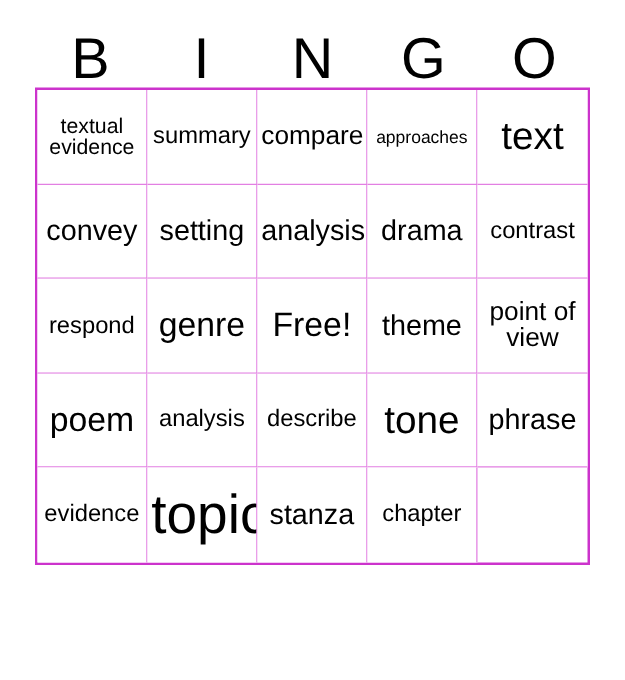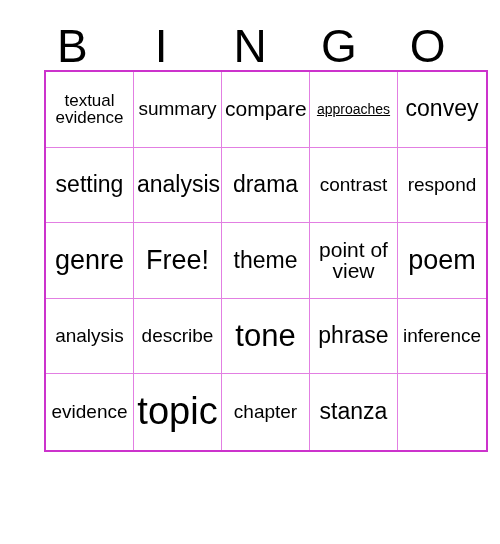--- a/index.html
+++ b/index.html
@@ -33,21 +33,21 @@
     align-items: center;
     justify-content: center;
     font-size: 46px;
     line-height: 1;
     color: #000000;
     font-weight: 400;
     letter-spacing: 0px;
   }
   .grid {
     position: absolute;
-    left: 44px;
+    left: 28px;
     top: 70px;
     width: 444px;
     height: 382px;
     box-sizing: border-box;
     border: 2px solid #cc33cc;
     display: grid;
     grid-template-columns: repeat(5, 1fr);
     grid-template-rows: repeat(5, 1fr);
     background: #ffffff;
   }
@@ -69,28 +69,28 @@
     border-right: none;
   }
   .cell:nth-child(n+21) {
     border-bottom: none;
   }
   .cell span {
     display: block;
     width: 100%;
   }
   
-  .fs-xs  { font-size: 14px; text-decoration: underline; }
+  .fs-xs  { font-size: 14px; }
   .fs-s   { font-size: 17px; }
   .fs-m   { font-size: 19px; }
   .fs-ml  { font-size: 21px; }
   .fs-l   { font-size: 23px; }
   .fs-xl  { font-size: 27px; }
   .fs-xxl { font-size: 31px; }
-  .fs-hg  { font-size: 38px; }
+  .fs-hg  { font-size: 44px; }
 </style>
 </head>
 <body>
 
 <div class="card">
 
   <div class="header-row">
     <div class="header-letter">B</div>
     <div class="header-letter">I</div>
     <div class="header-letter">N</div>
@@ -103,20 +103,23 @@
         <span class="fs-s">textual evidence</span>
       </div>
       <div class="cell">
         <span class="fs-m">summary</span>
       </div>
       <div class="cell">
         <span class="fs-ml">compare</span>
       </div>
       <div class="cell">
         <span class="fs-xs">approaches</span>
+      </div>
+      <div class="cell">
+        <span class="fs-xxl">text</span>
       </div>
       <div class="cell">
         <span class="fs-l">convey</span>
       </div>
       <div class="cell">
         <span class="fs-l">setting</span>
       </div>
       <div class="cell">
         <span class="fs-l">analysis</span>
       </div>
@@ -150,29 +153,26 @@
       <div class="cell">
         <span class="fs-m">describe</span>
       </div>
       <div class="cell">
         <span class="fs-xxl">tone</span>
       </div>
       <div class="cell">
         <span class="fs-l">phrase</span>
       </div>
       <div class="cell">
-        <span class="fs-m">inference</span>
-      </div>
-      <div class="cell">
         <span class="fs-m">evidence</span>
       </div>
       <div class="cell">
         <span class="fs-hg">topic</span>
       </div>
       <div class="cell">
-        <span class="fs-m">chapter</span>
+        <span class="fs-l">stanza</span>
       </div>
       <div class="cell">
-        <span class="fs-l">stanza</span>
+        <span class="fs-m">chapter</span>
       </div>
     </div>
 
 </div>
 
 </body></html>

